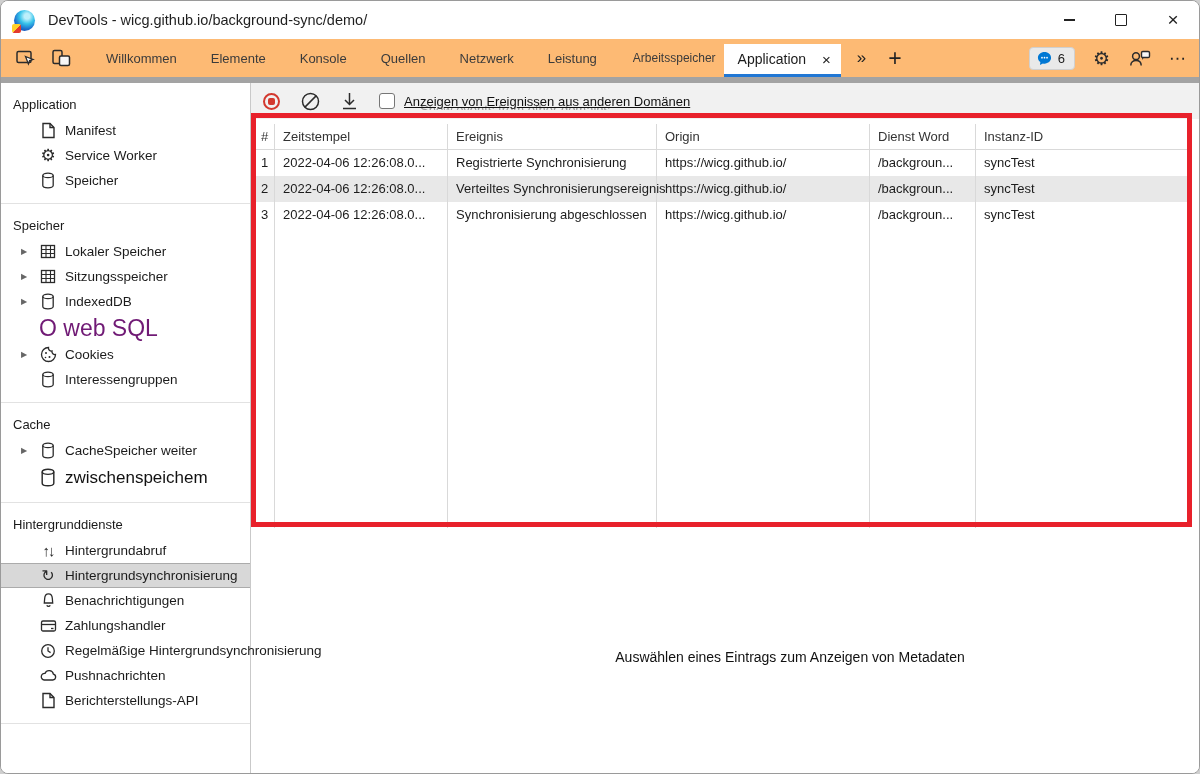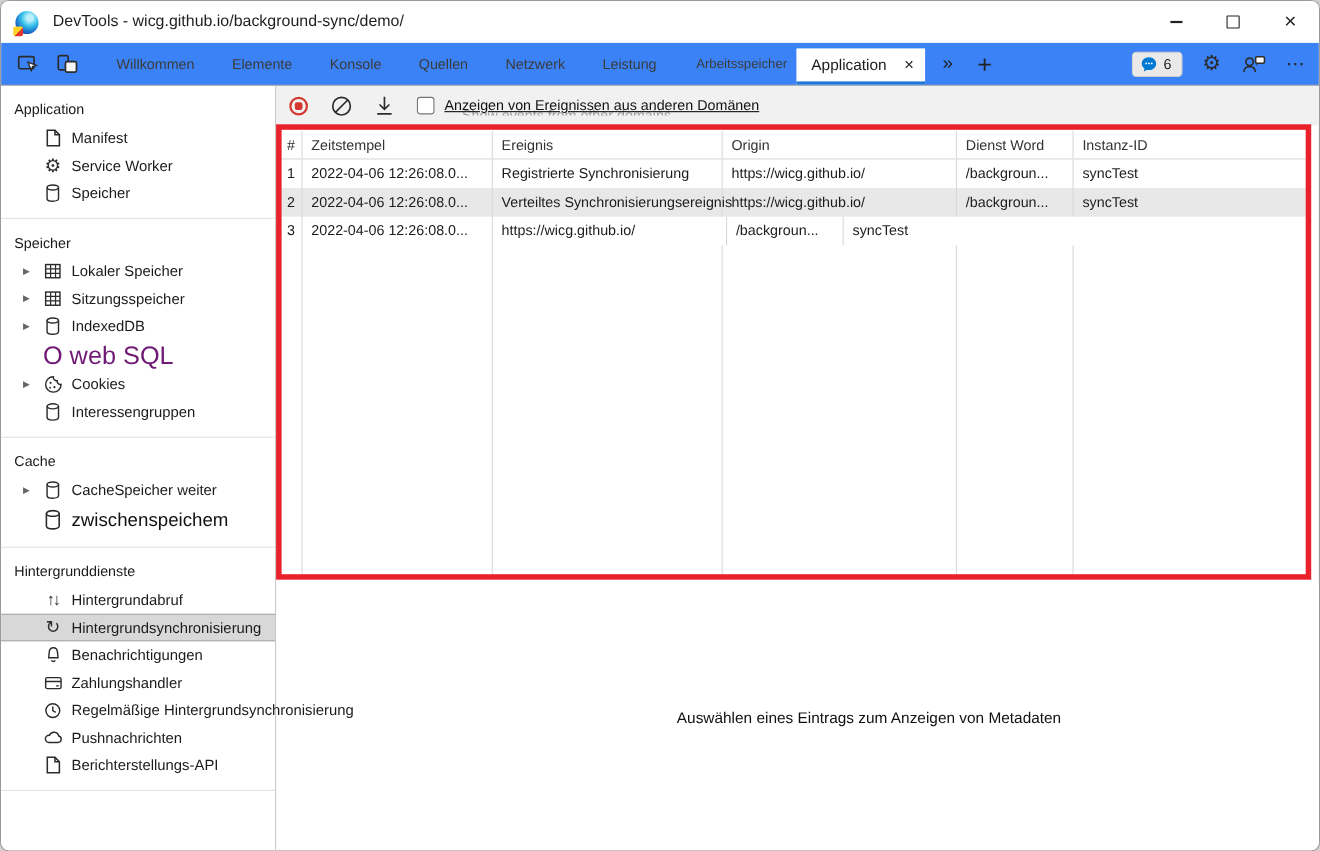--- a/index.html
+++ b/index.html
@@ -11,21 +11,21 @@
     background:radial-gradient(circle at 62% 30%, #bdeffb 0 14%, #37c3ea 38%, #1f78d0 62%, #1851b8 78%, #35cf6e 100%);}
   .edge-icon::after{content:"";position:absolute;left:-2px;bottom:-2px;width:9px;height:9px;border-radius:2px;
     background:linear-gradient(135deg,#ffd12b 55%,#e23a2e 55%);}
   .title-text{margin-left:13px;font-size:14.5px;color:#1f1f1f;}
   .win-controls{position:absolute;right:0;top:0;height:38px;display:flex;}
   .win-btn{width:52px;height:38px;display:flex;align-items:center;justify-content:center;}
   .glyph-min{width:11px;height:1.4px;background:#222;}
   .glyph-max{width:10px;height:10px;border:1.4px solid #222;border-radius:1px;}
   .glyph-close{font-size:19px;color:#222;line-height:1;margin-top:-2px;}
   
-  .tabbar{height:38px;background:#3b82f6;border-bottom:1px solid #a3a3a3;display:flex;align-items:center;position:relative;}
+  .tabbar{height:38px;background:#fdba74;border-bottom:6px solid #a3a3a3;display:flex;align-items:center;position:relative;}
   .tool-icon{margin-left:14px;display:flex;align-items:center;flex:none;}
   .tabs{display:flex;align-items:center;height:100%;}
   .tab{font-size:13px;color:#3b3b3b;margin-left:34px;white-space:nowrap;}
   .tab.small{font-size:12px;margin-left:36px;margin-right:4px;}
   .active-tab{height:33px;margin-top:5px;background:#fff;display:flex;align-items:center;padding:0 10px 0 14px;
     border-bottom:3px solid #2077d4;box-sizing:border-box;margin-left:4px;}
   .active-tab .label{font-size:14px;color:#1b1b1b;}
   .tab-close{font-size:15px;color:#222;margin-left:16px;line-height:1;}
   .chev{font-size:17px;color:#222;margin-left:16px;}
   .plus{font-size:23px;color:#222;font-weight:300;margin-left:22px;}
@@ -386,20 +386,21 @@
             <div class="tcell c0">2</div>
             <div class="tcell c1">2022-04-06 12:26:08.0...</div>
             <div class="tcell c2">Verteiltes Synchronisierungsereignis</div>
             <div class="tcell c3">https://wicg.github.io/</div>
             <div class="tcell c4">/backgroun...</div>
             <div class="tcell c5">syncTest</div>
           </div>
           <div class="trow">
             <div class="tcell c0">3</div>
             <div class="tcell c1">2022-04-06 12:26:08.0...</div>
+            <div class="tcell c2">Synchronisierung abgeschlossen</div>
             <div class="tcell c3">https://wicg.github.io/</div>
             <div class="tcell c4">/backgroun...</div>
             <div class="tcell c5">syncTest</div>
           </div>
           <div class="grid-fill">
             <div class="c0"></div>
               <div class="c1"></div>
               <div class="c2"></div>
               <div class="c3"></div>
               <div class="c4"></div>

